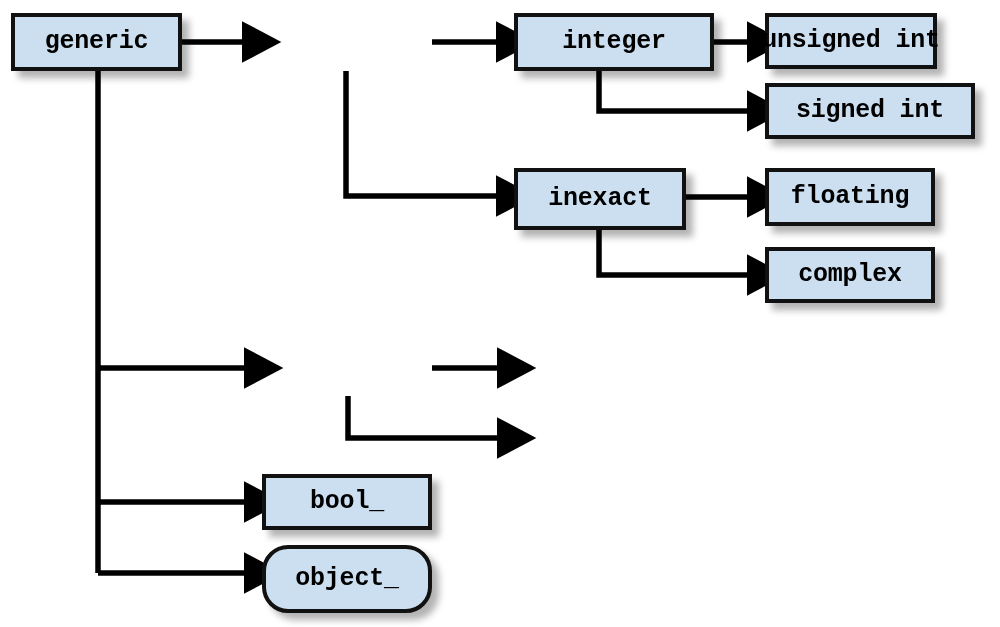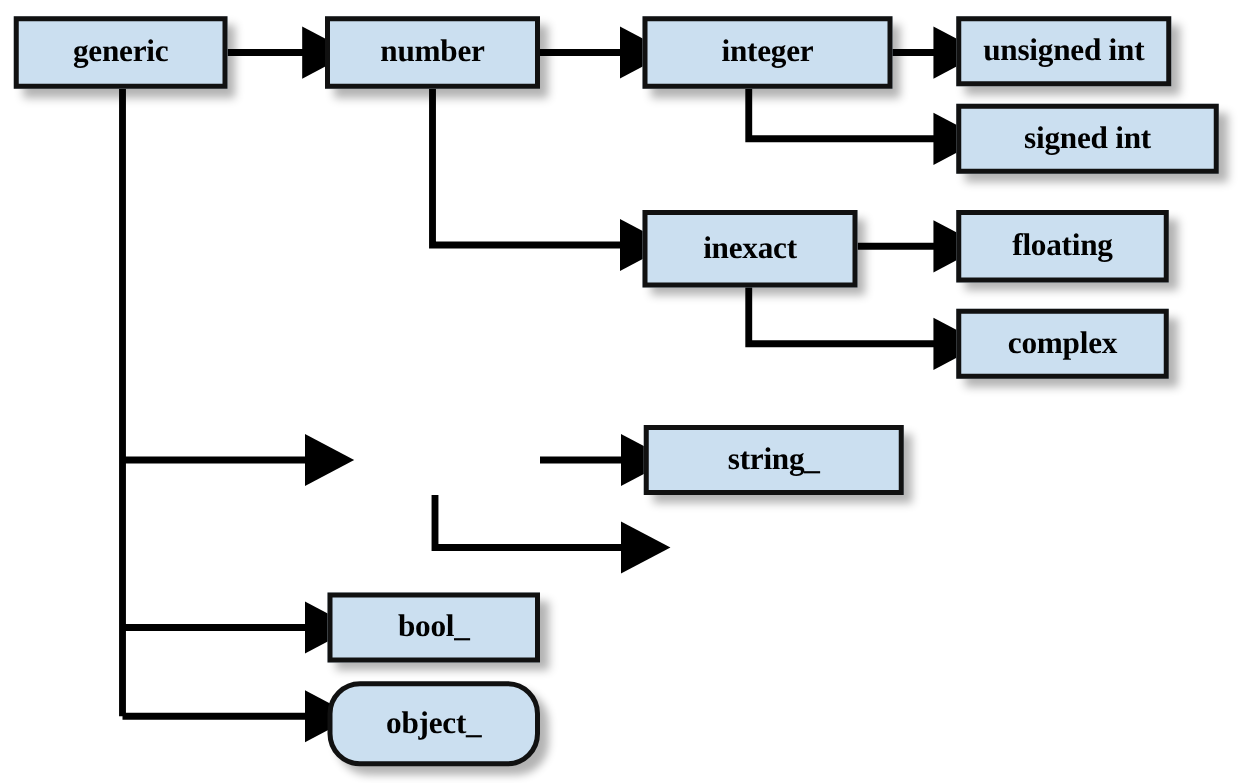--- a/index.html
+++ b/index.html
@@ -28,21 +28,21 @@
     box-sizing: border-box;
     background: #cbdff0;
     border: 4px solid #111111;
     box-shadow: 7px 7px 7px rgba(0,0,0,0.30);
     display: flex;
     align-items: center;
     justify-content: center;
     user-select: none;
   }
   .node-label {
-    font-family: Liberation Serif, serif;
+    font-family: Liberation Mono, monospace;
     font-weight: bold;
     font-size: 25px;
     line-height: 1;
     color: #000000;
     letter-spacing: -0.2px;
     white-space: nowrap;
     transform: translateY(-1px);
   }
 </style>
 </head>
@@ -84,23 +84,20 @@
       <path d="M432,368 L505,368" marker-end="url(#arrowhead)"></path>
 
       <path d="M348,396 L348,438 L505,438" marker-end="url(#arrowhead)"></path>
     </g>
   </svg>
 
   <div class="node-box" style="left:11px; top:13px; width:171px; height:58px;">
     <span class="node-label">generic</span>
   </div>
 
-  <div class="node-box" style="left:260px; top:13px; width:172px; height:58px;">
-    <span class="node-label">number</span>
-  </div>
 
   <div class="node-box" style="left:514px; top:13px; width:200px; height:58px;">
     <span class="node-label">integer</span>
   </div>
 
   <div class="node-box" style="left:765px; top:13px; width:172px; height:56px;">
     <span class="node-label">unsigned int</span>
   </div>
 
   <div class="node-box" style="left:765px; top:83px; width:210px; height:56px;">
@@ -113,23 +110,20 @@
 
   <div class="node-box" style="left:765px; top:168px; width:170px; height:58px;">
     <span class="node-label">floating</span>
   </div>
 
   <div class="node-box" style="left:765px; top:247px; width:170px; height:56px;">
     <span class="node-label">complex</span>
   </div>
 
 
-  <div class="node-box" style="left:515px; top:340px; width:208px; height:56px;">
-    <span class="node-label">string_</span>
-  </div>
 
 
   <div class="node-box" style="left:262px; top:474px; width:170px; height:56px;">
     <span class="node-label">bool_</span>
   </div>
 
   <div class="node-box" style="left:262px; top:545px; width:170px; height:68px;border-radius:26px;">
     <span class="node-label">object_</span>
   </div>
 

